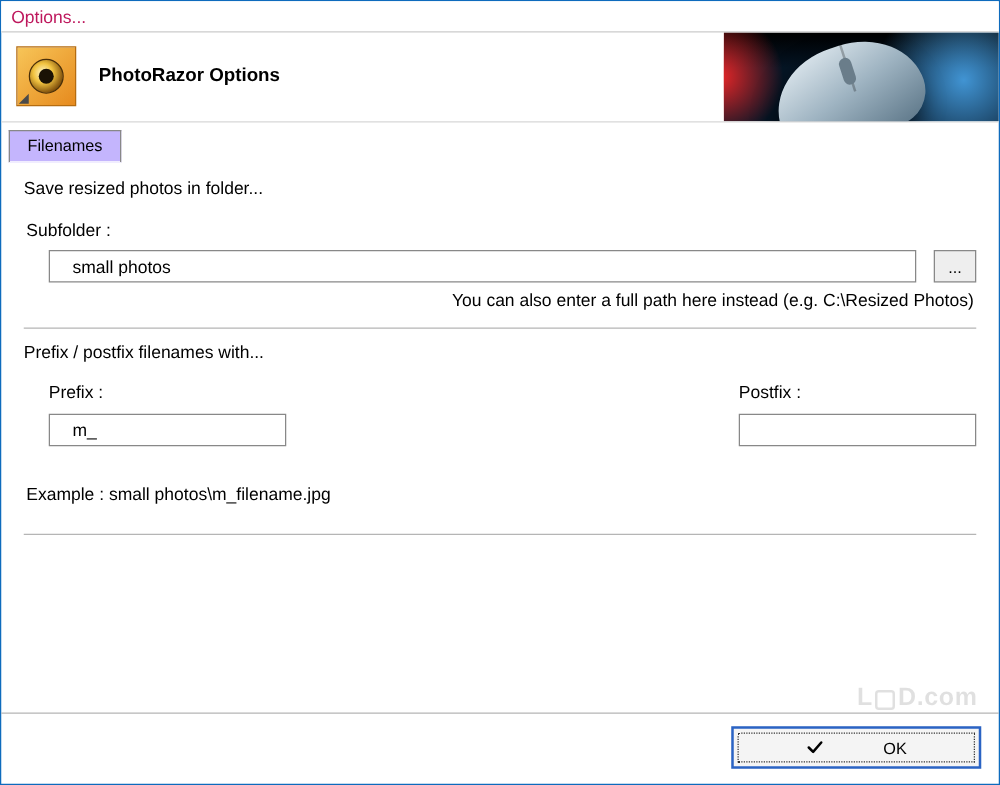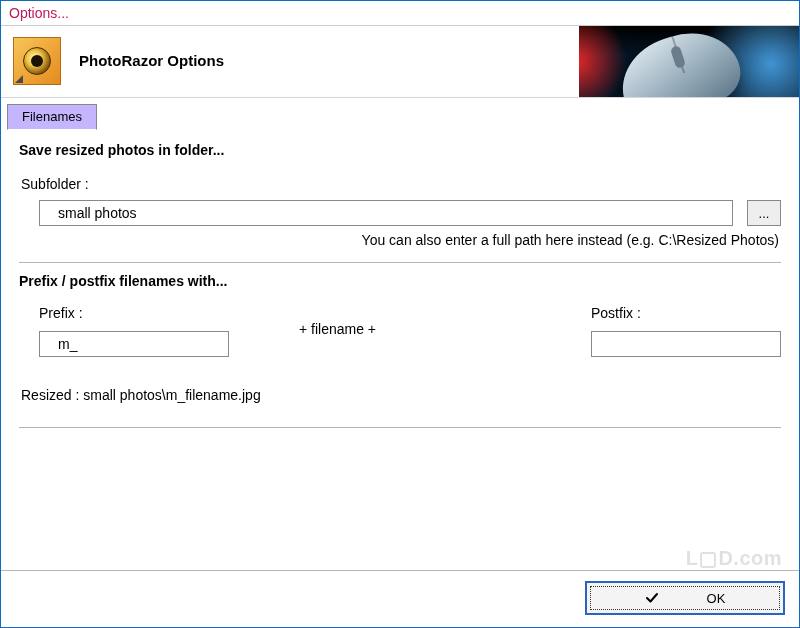--- a/index.html
+++ b/index.html
@@ -145,21 +145,20 @@
   }
   .tab.active {
     border-bottom-color: #fff;
   }
   .tabpane {
     padding: 12px 18px 10px 18px;
   }
   .section-title {
     margin: 0 0 18px 0;
     font-size: 14px;
-    font-weight: bold;
   }
   .label {
     margin-bottom: 8px;
     font-size: 14px;
   }
   .subfolder-row {
     display: flex;
     align-items: stretch;
     gap: 14px;
     margin: 0 0 6px 20px;
@@ -318,29 +317,28 @@
 
       <hr class="divider">
 
       <div class="section-title" style="margin-bottom:4px;">Prefix / postfix filenames with...</div>
 
       <div class="affix-row">
         <div class="affix-col">
           <div class="label">Prefix :</div>
           <input class="textfield affix-input" type="text" value="m_" style="">
         </div>
-        <div class="plus-filename">+ filename +</div>
         <div class="spacer-flex"></div>
         <div class="affix-col">
           <div class="label">Postfix :</div>
           <input class="textfield affix-input" type="text" value="" style="">
         </div>
       </div>
 
-      <div class="example">Resized : small photos\m_filename.jpg</div>
+      <div class="example">Example : small photos\m_filename.jpg</div>
 
     </div>
 
     <hr class="divider" style="margin:6px 18px 0 18px;">
 
     <div class="button-bar">
       <div class="ok-btn">
         <div class="focus-ring"></div>
         <span class="check-icon">
           <svg width="14" height="14" viewBox="0 0 14 14">

